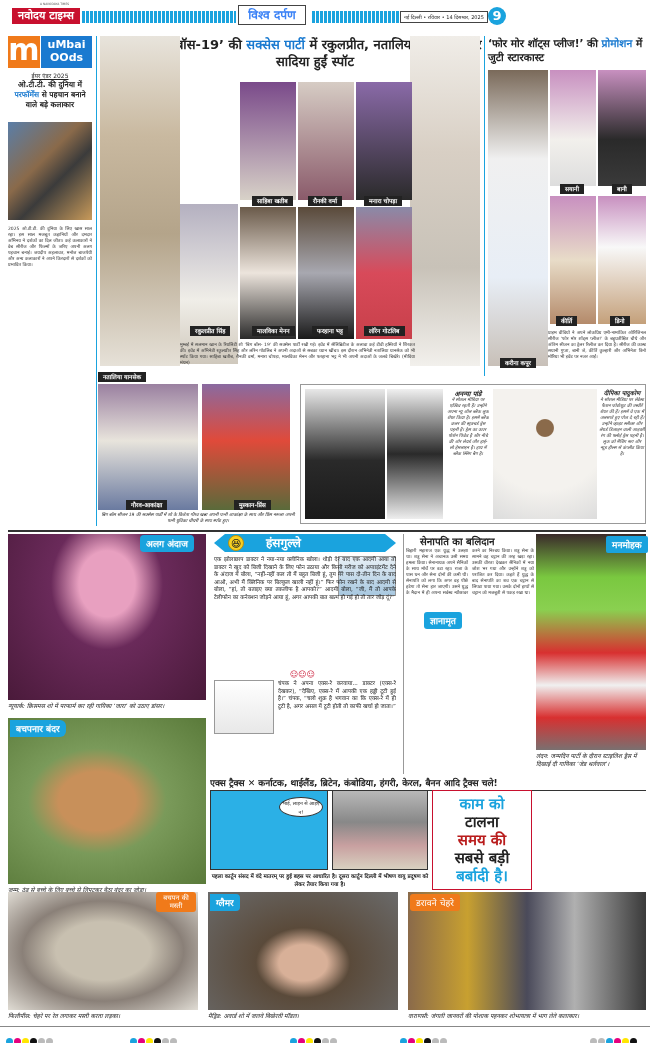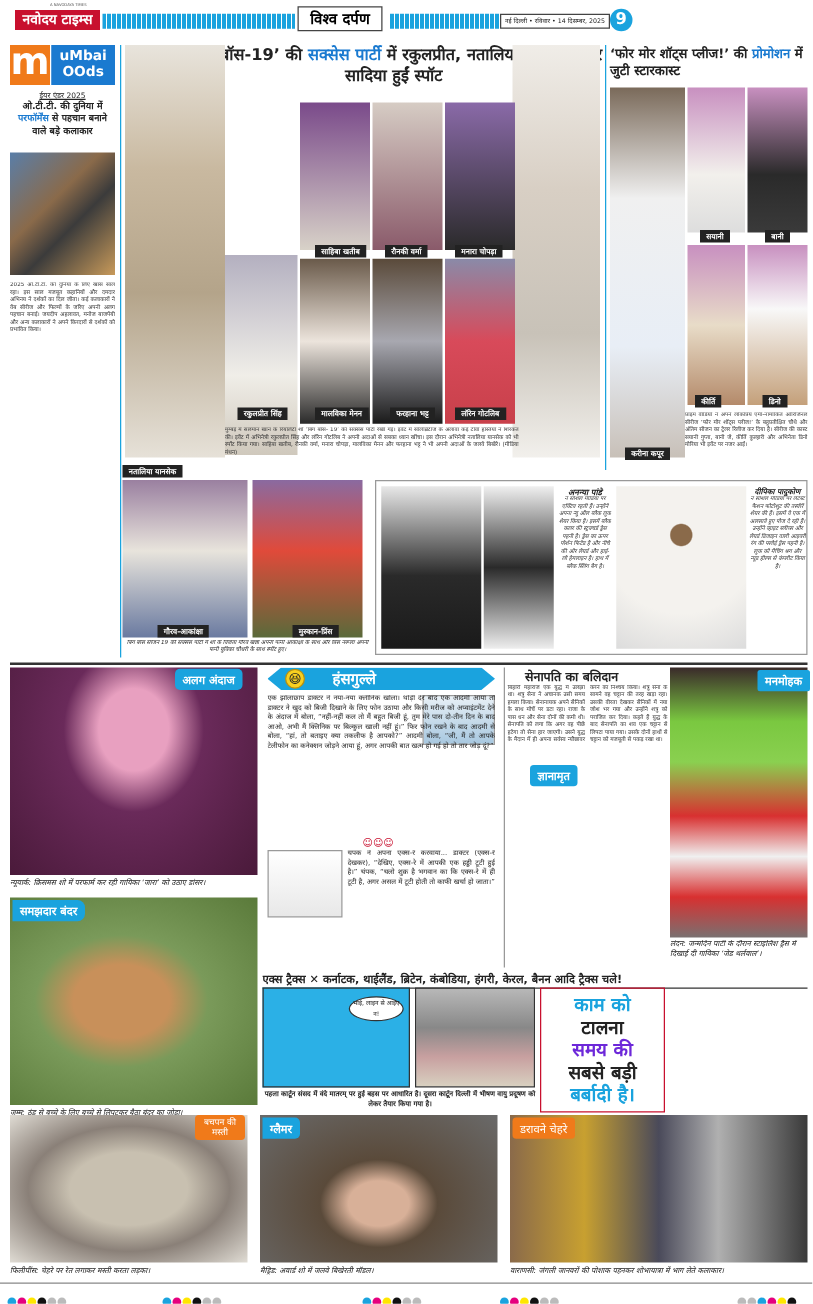--- a/index.html
+++ b/index.html
@@ -17,21 +17,21 @@
   .dots span { display:inline-block; width:7px; height:7px; border-radius:50%; margin-right:1px; }
   .rule { position:absolute; background:#1aa3de; }
 </style>
 </head>
 <body>
 
 <div class="abs" style="left:0;top:0;width:650px;height:30px;">
   <div class="abs" style="left:40px;top:2px;font-size:3px;color:#555;">A NAVODAYA TIMES</div>
   <div class="abs" style="left:12px;top:8px;width:68px;height:16px;background:#c8102e;color:#fff;font-size:11px;font-weight:bold;text-align:center;line-height:16px;">नवोदय टाइम्स</div>
   <div class="abs hatch" style="left:82px;top:11px;width:154px;height:12px;"></div>
-  <div class="abs" style="left:238px;top:5px;width:68px;height:20px;border:1px solid #444;background:#fff;color:#000000;font-size:12px;font-weight:bold;text-align:center;line-height:18px;">विश्व दर्पण</div>
+  <div class="abs" style="left:238px;top:5px;width:68px;height:20px;border:1px solid #444;background:#fff;color:#3b82f6;font-size:12px;font-weight:bold;text-align:center;line-height:18px;">विश्व दर्पण</div>
   <div class="abs hatch" style="left:312px;top:11px;width:88px;height:12px;"></div>
   <div class="abs" style="left:400px;top:11px;width:88px;height:12px;border:1px solid #444;font-size:5px;line-height:10px;padding-left:3px;white-space:nowrap;overflow:hidden;">नई दिल्ली • रविवार • 14 दिसम्बर, 2025</div>
   <div class="abs" style="left:488px;top:7px;width:18px;height:18px;border-radius:50%;background:#1aa3de;color:#fff;font-size:13px;font-weight:bold;text-align:center;line-height:18px;">9</div>
 </div>
 
 <div class="abs" style="left:8px;top:36px;width:84px;height:490px;">
   <div class="abs" style="left:0;top:0;width:84px;height:32px;">
     <div class="abs" style="left:0;top:0;width:32px;height:32px;background:#f07a1a;color:#fff;font-size:30px;font-weight:bold;text-align:center;line-height:28px;">m</div>
     <div class="abs" style="left:33px;top:0;width:51px;height:32px;background:#1a7ad0;">
       <div style="color:#fff;font-size:11px;font-weight:bold;text-align:center;margin-top:2px;">uMbai</div>
@@ -110,21 +110,21 @@
   <div class="abs tiny" style="left:298px;top:12px;width:46px;height:122px;overflow:hidden;text-align:center;font-style:italic;">ने सोशल मीडिया पर लेटेस्ट फैशन फोटोशूट की तस्वीरें शेयर की हैं। इसमें वे एक में अलसाते हुए पोज दे रही हैं। उन्होंने व्हाइट स्लीव्स और लेयर्ड डिजाइन वाली आइवरी रंग की फ्लोई ड्रेस पहनी है। लुक को मैचिंग श्रग और न्यूड हील्स से कंप्लीट किया है।</div>
 </div>
 
 <div class="abs" style="left:8px;top:530px;width:638px;height:2px;background:#333;"></div>
 
 <div class="photo" style="left:8px;top:534px;width:198px;height:166px;background:radial-gradient(ellipse at 50% 30%,#e8a0c0 0 20%,#6a2a5a 40%,#4a1a3a 100%);"></div>
 <div class="tag-blue" style="left:140px;top:535px;">अलग अंदाज</div>
 <div class="caption" style="left:8px;top:702px;width:200px;">न्यूयार्क: क्रिसमस शो में परफार्म कर रही गायिका ‘जारा’ को उठाए डांसर।</div>
 
 <div class="photo" style="left:8px;top:718px;width:198px;height:166px;background:radial-gradient(ellipse at 45% 50%,#c8905a 0 25%,#7a9a5a 45%,#5a7a3a 100%);"></div>
-<div class="tag-blue" style="left:10px;top:720px;border-radius:0 6px 6px 0;">समझदार बंदर</div>
+<div class="tag-blue" style="left:10px;top:720px;border-radius:0 6px 6px 0;">बचपनार बंदर</div>
 <div class="caption" style="left:8px;top:886px;width:200px;">जम्मू: ठंड से बच्चे के लिए बच्चे से लिपटकर बैठा बंदर का जोड़ा।</div>
 
 <div class="abs" style="left:210px;top:534px;width:190px;height:240px;">
   <div class="abs" style="left:4px;top:0;width:182px;height:18px;background:#1aa3de;clip-path:polygon(6% 0,94% 0,100% 50%,94% 100%,6% 100%,0 50%);"></div>
   <div class="abs" style="left:18px;top:1px;width:16px;height:16px;border-radius:50%;background:#f8d020;border:1px solid #b89010;text-align:center;font-size:10px;line-height:15px;">😆</div>
   <div class="abs" style="left:56px;top:0;color:#fff;font-size:12px;font-weight:bold;line-height:18px;">हंसगुल्ले</div>
   <div class="photo" style="left:128px;top:22px;width:58px;height:40px;border:1px solid #999;background:linear-gradient(180deg,#e8f0f6,#a8c8e0);"></div>
   <div class="abs" style="left:4px;top:22px;width:182px;height:112px;font-size:5.6px;line-height:7.5px;text-align:justify;overflow:hidden;">एक झोलाछाप डाक्टर ने नया-नया क्लीनिक खोला। थोड़ी देर बाद एक आदमी आया तो डाक्टर ने खुद को बिजी दिखाने के लिए फोन उठाया और किसी मरीज को अप्वाइंटमेंट देने के अंदाज में बोला, “नहीं-नहीं कल तो मैं बहुत बिजी हूं, तुम मेरे पास दो-तीन दिन के बाद आओ, अभी मैं क्लिनिक पर बिल्कुल खाली नहीं हूं।” फिर फोन रखने के बाद आदमी से बोला, “हां, तो बताइए क्या तकलीफ है आपको?” आदमी बोला, “जी, मैं तो आपके टेलीफोन का कनेक्शन जोड़ने आया हूं, अगर आपकी बात खत्म हो गई हो तो तार जोड़ दूं?”</div>
   <div class="abs" style="left:80px;top:136px;color:#c8102e;font-size:8px;">☺☺☺</div>
   <div class="photo" style="left:4px;top:146px;width:60px;height:54px;border:1px solid #999;background:linear-gradient(180deg,#fff,#e8e8e8);"></div>
@@ -143,21 +143,21 @@
 <div class="abs" style="left:210px;top:776px;width:436px;font-size:9px;font-weight:bold;white-space:nowrap;overflow:hidden;border-bottom:1px solid #333;padding-bottom:1px;">एक्स ट्रैक्स ✕ कर्नाटक, थाईलैंड, ब्रिटेन, कंबोडिया, हंगरी, केरल, बैनन आदि ट्रैक्स चले!</div>
 <div class="photo" style="left:210px;top:790px;width:118px;height:80px;background:#2bb0e6;border:1px solid #333;">
   <div class="abs" style="left:68px;top:6px;width:44px;height:20px;background:#fff;border:1px solid #333;border-radius:50%;font-size:5px;text-align:center;line-height:9px;padding-top:1px;">भाई, लाइन से आइए न!</div>
 </div>
 <div class="photo" style="left:332px;top:790px;width:96px;height:80px;background:linear-gradient(180deg,#b8b8b8,#888 40%,#c8a0a0 70%,#d8d0c0);border:1px solid #333;"></div>
 <div class="caption" style="left:210px;top:872px;width:220px;white-space:normal;font-style:normal;font-weight:bold;line-height:8px;height:18px;font-size:5.5px;text-align:center;">पहला कार्टून संसद में वंदे मातरम् पर हुई बहस पर आधारित है। दूसरा कार्टून दिल्ली में भीषण वायु प्रदूषण को लेकर तैयार किया गया है।</div>
 
 <div class="abs" style="left:432px;top:790px;width:100px;height:100px;border:1px solid #c8102e;text-align:center;font-weight:bold;font-size:15px;line-height:18px;padding-top:4px;">
   <div style="color:#1aa3de;">काम को</div>
   <div style="color:#222;">टालना</div>
-  <div style="color:#6d28d9;">समय की</div>
+  <div style="color:#b91c1c;">समय की</div>
   <div style="color:#222;">सबसे बड़ी</div>
   <div style="color:#1aa3de;">बर्बादी है।</div>
 </div>
 
 <div class="photo" style="left:8px;top:892px;width:190px;height:118px;background:radial-gradient(ellipse at 50% 50%,#c8c0b0 0 35%,#8a8078 60%,#e0dcd4 100%);"></div>
 <div class="tag-orange" style="left:156px;top:892px;width:40px;font-size:7px;text-align:center;white-space:normal;line-height:8px;">बचपन की मस्ती</div>
 <div class="caption" style="left:8px;top:1012px;width:190px;">फिलीपींस: चेहरे पर रेत लगाकर मस्ती करता लड़का।</div>
 
 <div class="photo" style="left:208px;top:892px;width:190px;height:118px;background:radial-gradient(ellipse at 50% 60%,#d8b098 0 18%,#5a4a3a 35%,#6a6a6a 100%);"></div>
 <div class="tag-blue" style="left:210px;top:894px;border-radius:0 4px 4px 0;">ग्लैमर</div>

